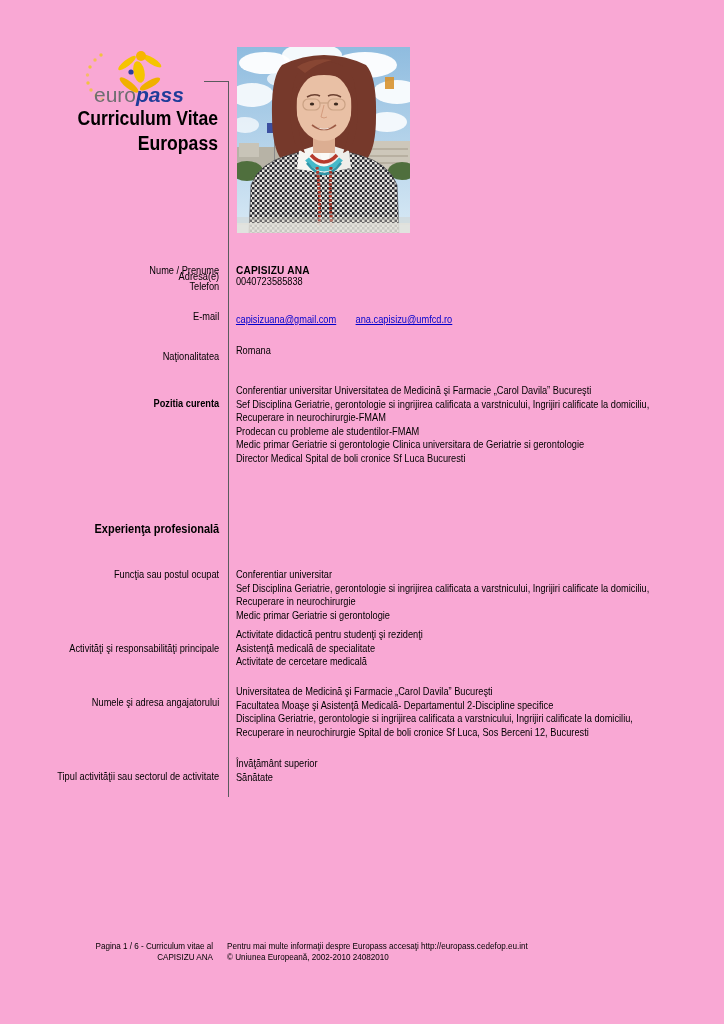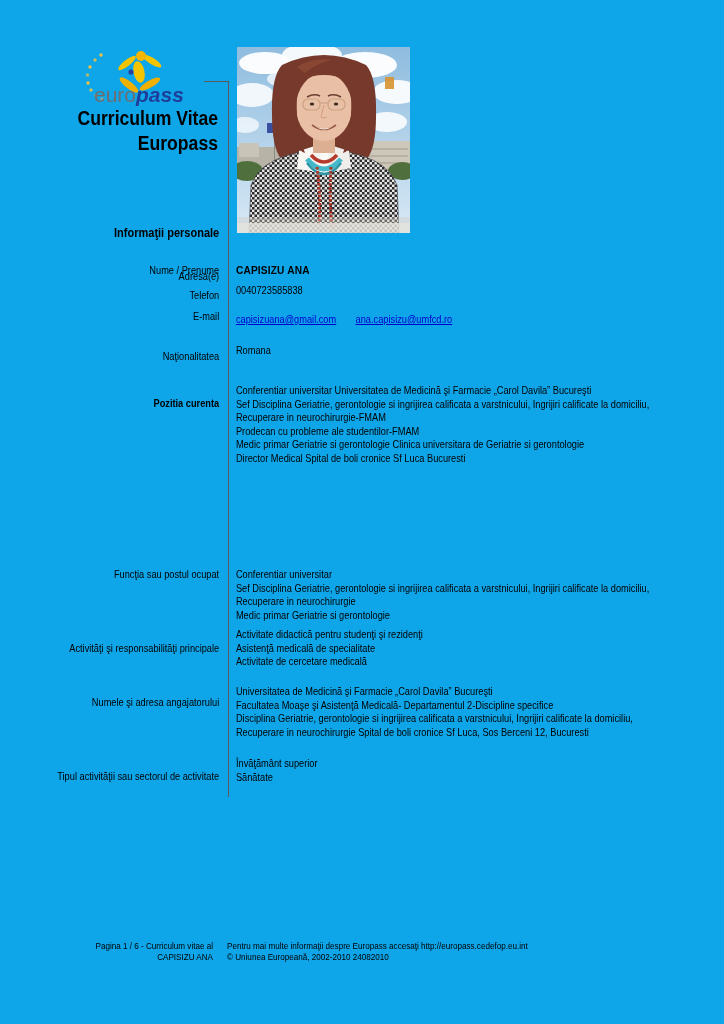--- a/index.html
+++ b/index.html
@@ -1,16 +1,16 @@
 <!DOCTYPE html>
 <html><head>
 <meta charset="utf-8">
 <style>
   html,body{margin:0;padding:0;background:#fff;}
-  .page{position:relative;width:724px;height:1024px;background:#0ea5e9;overflow:hidden;
+  .page{position:relative;width:724px;height:1024px;background:#f9a8d4;overflow:hidden;
         font-family:"Liberation Sans","DejaVu Sans",sans-serif;color:#000;}
   
   .vline{position:absolute;left:228px;top:81px;width:1px;height:716px;background:#5a5a5e;}
   .htick{position:absolute;left:204px;top:81px;width:24px;height:1px;background:#5a5a5e;}
   
   .logo{position:absolute;left:84px;top:48px;}
   .cvtitle{position:absolute;left:0;top:106px;width:218px;text-align:right;font-weight:bold;
            font-size:20px;line-height:25px;transform:scaleX(0.88);transform-origin:100% 0;white-space:nowrap;}
   .photo{position:absolute;left:237px;top:47px;}
   
@@ -149,36 +149,32 @@
       <path d="M74,108 Q87,122 100,108" stroke="#b53a2c" stroke-width="3.5" fill="none"></path>
       <path d="M70,112 Q87,132 104,112" stroke="#45b9c9" stroke-width="5" fill="none"></path>
       <path d="M70,116 Q87,138 104,116" stroke="#2f96a8" stroke-width="2.5" fill="none"></path>
       <path d="M80,120 Q84,150 82,178" stroke="#b53a2c" stroke-width="3" fill="none" stroke-dasharray="2.5,1.5"></path>
       <path d="M94,120 Q92,152 95,180" stroke="#a83325" stroke-width="3" fill="none" stroke-dasharray="2.5,1.5"></path>
     </g>
     <rect x="0" y="170" width="173" height="8" fill="#cfcdc2" opacity="0.4"></rect>
     <rect x="0" y="176" width="173" height="10" fill="#e3e2da" opacity="0.85"></rect>
   </svg>
 
-  <div class="row" style="top:226px">
-    <div class="lbl heading">Informaţii personale</div>
-    <div class="val"></div>
-  </div>
 
   <div class="row" style="top:264px">
     <div class="lbl">Nume / Prenume</div>
     <div class="val"><span class="name">CAPISIZU ANA</span></div>
   </div>
 
   <div class="row" style="top:270px">
     <div class="lbl">Adresa(e)</div>
     <div class="val"></div>
   </div>
 
-  <div class="row" style="top:284px">
+  <div class="row" style="top:275px">
     <div class="lbl" style="padding-top:5px">Telefon</div>
     <div class="val">0040723585838</div>
   </div>
 
   <div class="row" style="top:344px">
     <div class="lbl lp6">Naţionalitatea</div>
     <div class="val">Romana</div>
   </div>
 
   <div class="row" style="top:310px">
@@ -194,20 +190,24 @@
     <div class="val">
       <div>Conferentiar universitar Universitatea de Medicină şi Farmacie „Carol Davila” Bucureşti</div>
       <div>Sef Disciplina Geriatrie, gerontologie si ingrijirea calificata a varstnicului, Ingrijiri calificate la domiciliu,</div>
       <div>Recuperare in neurochirurgie-FMAM</div>
       <div>Prodecan cu probleme ale studentilor-FMAM</div>
       <div>Medic primar Geriatrie si gerontologie Clinica universitara de Geriatrie si gerontologie</div>
       <div>Director Medical Spital de boli cronice Sf Luca Bucuresti</div>
     </div>
   </div>
 
+  <div class="row" style="top:522px">
+    <div class="lbl heading">Experienţa profesională</div>
+    <div class="val"></div>
+  </div>
 
 
   <div class="row" style="top:568px">
     <div class="lbl">Funcţia sau postul ocupat</div>
     <div class="val">
       <div>Conferentiar universitar</div>
       <div>Sef Disciplina Geriatrie, gerontologie si ingrijirea calificata a varstnicului, Ingrijiri calificate la domiciliu,</div>
       <div>Recuperare in neurochirurgie</div>
       <div>Medic primar Geriatrie si gerontologie</div>
     </div>

